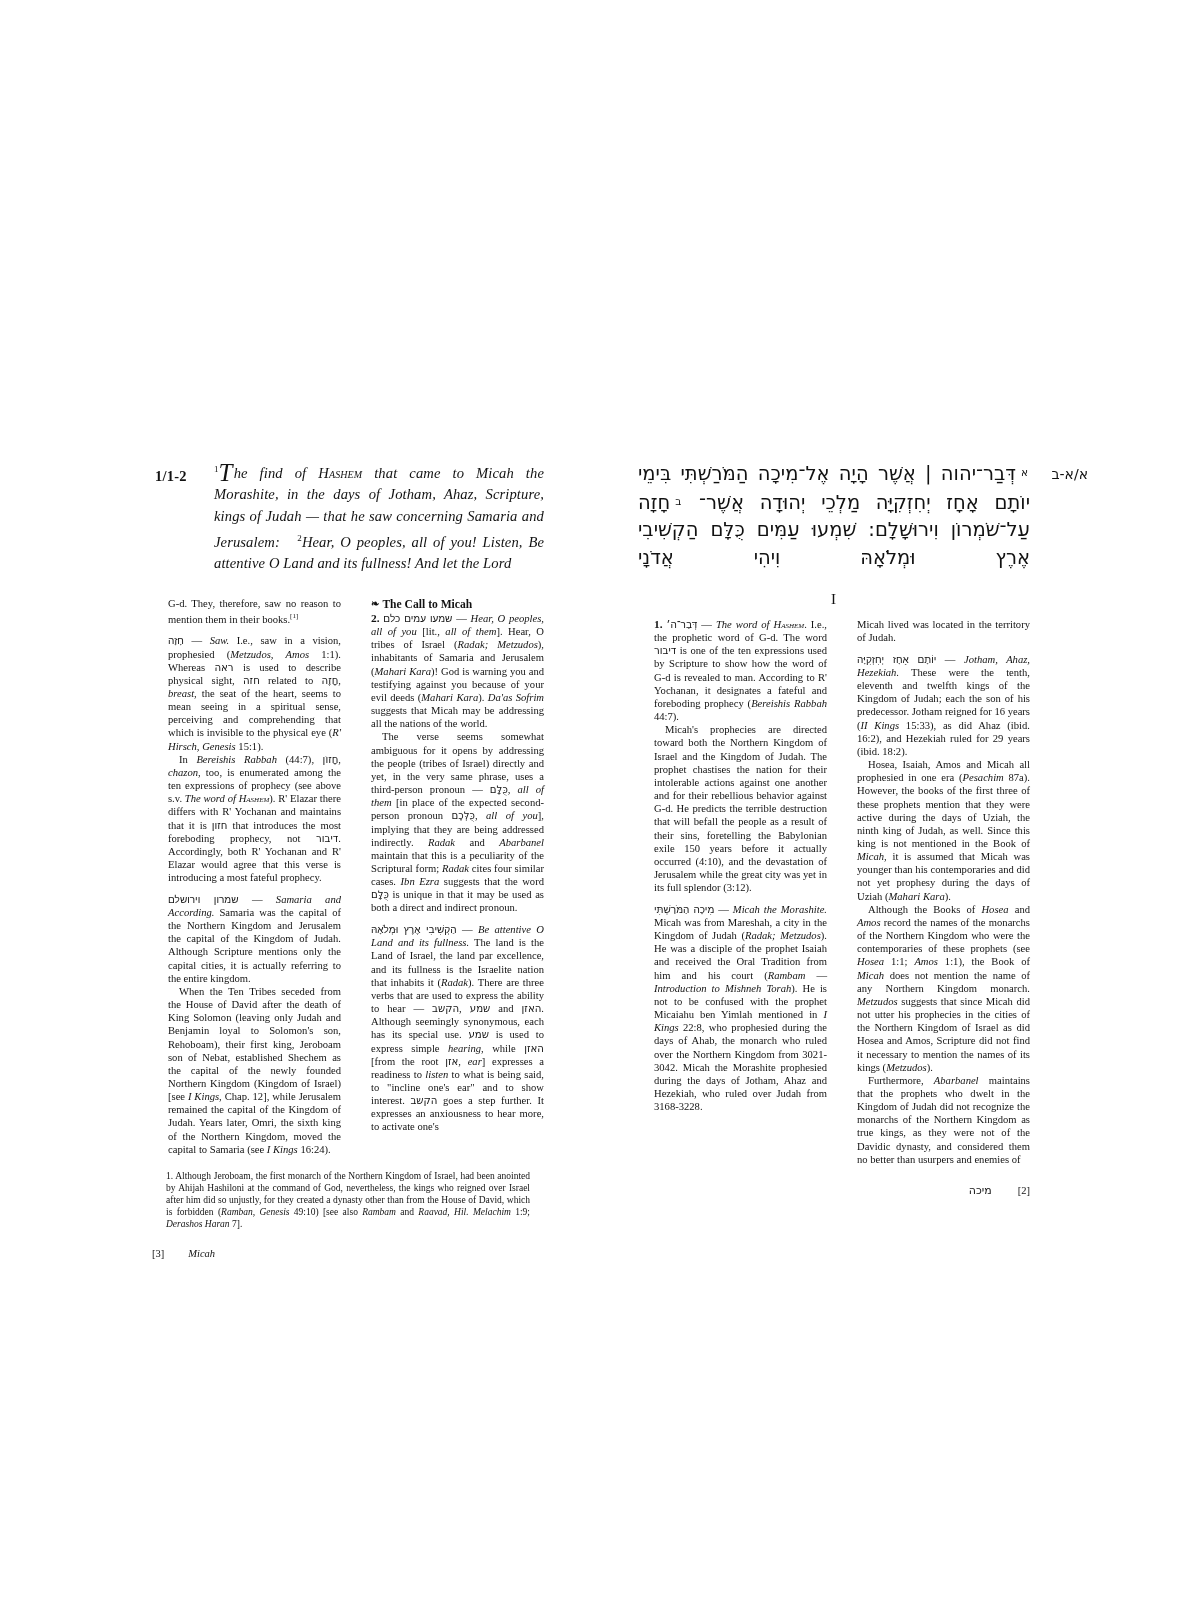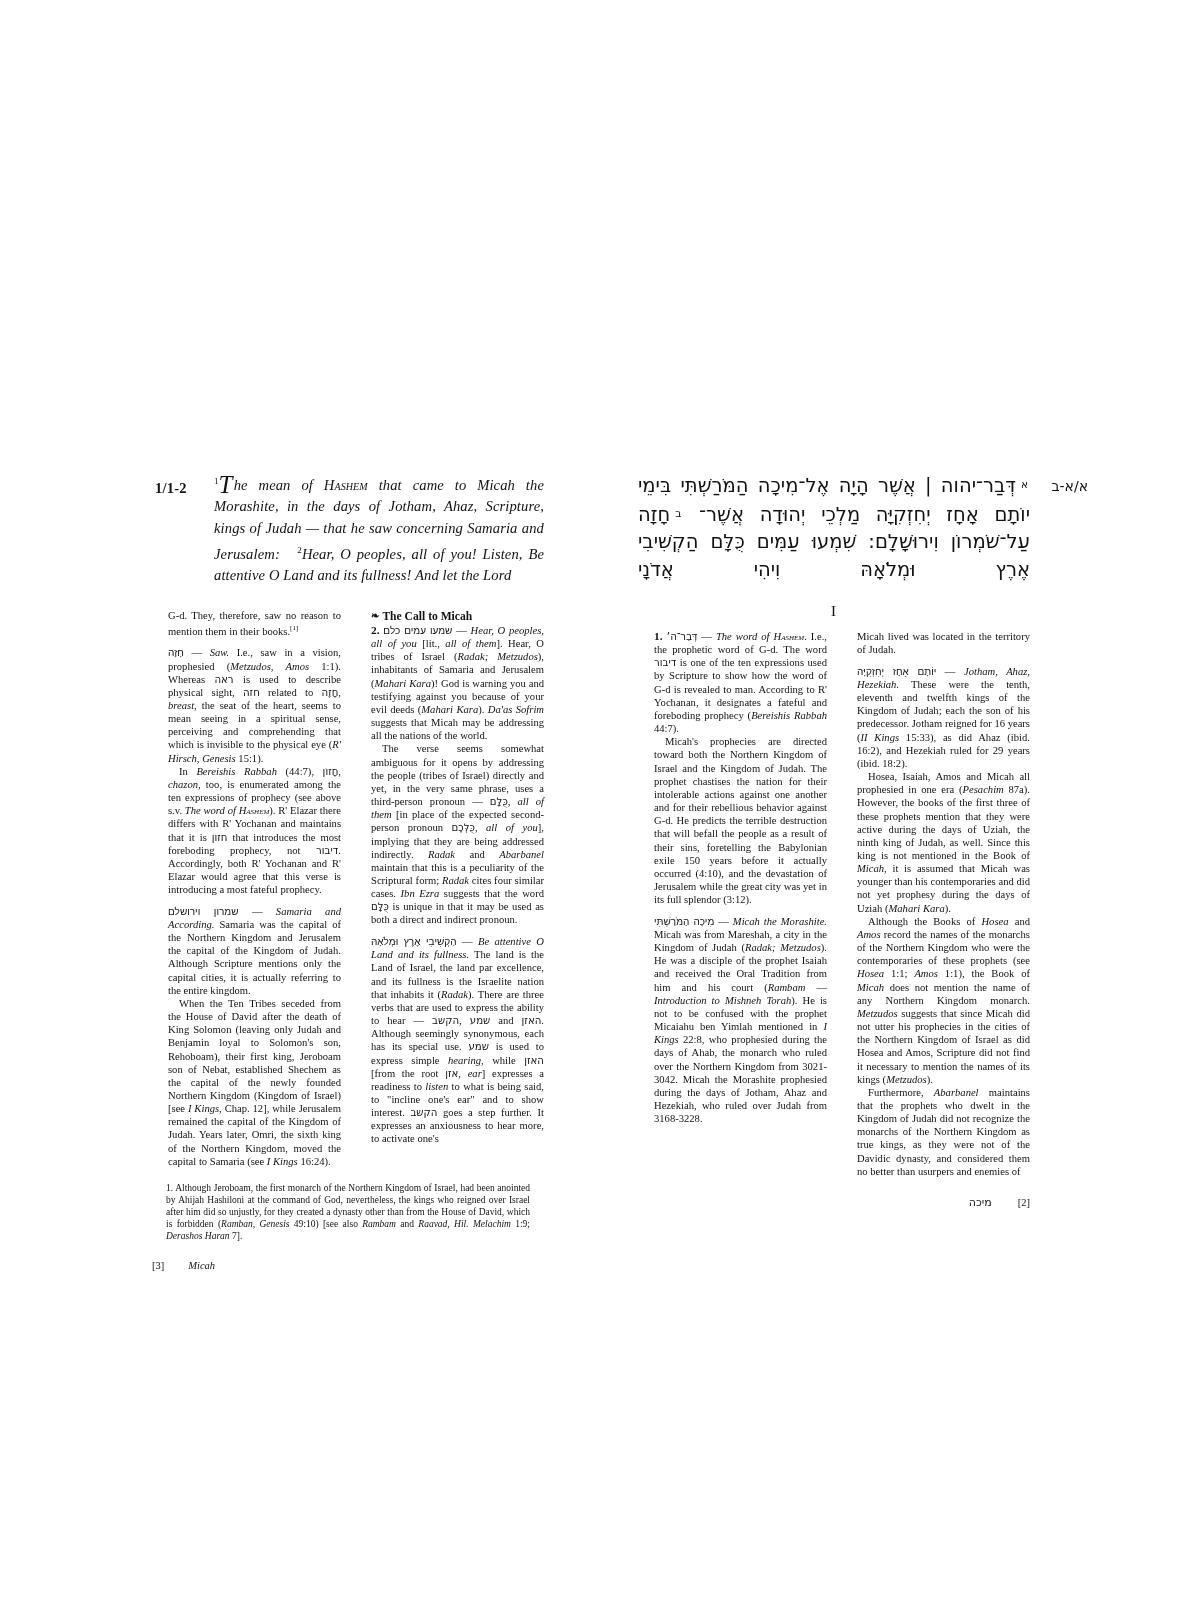--- a/index.html
+++ b/index.html
@@ -13,21 +13,21 @@
     position: relative;
     font-family: "Liberation Serif", serif;
     color: #121212;
     overflow: hidden;
   }
 
   
   .spread {
     position: absolute;
     left: 0;
-    top: 16px;
+    top: 4px;
     width: 1200px;
     height: 1552px;
   }
 
   .page {
     position: absolute;
     top: 455px;
   }
   .page-left  { left: 152px;  width: 392px; }
   .page-right { left: 638px;  width: 392px; }
@@ -224,21 +224,21 @@
 </head>
 <body>
 
 <div class="spread">
 
   <div class="page page-left">
 
     <div class="scripture-en">
       <div class="verse-ref-en">1/1-2</div>
       <div class="scripture-en-body">
-        <span class="vnum-sup">1</span><span class="dropcap">T</span><span>he mean of </span><span class="smallcaps">Hashem</span><span> that came to Micah the Morashite, in the days of Jotham, Ahaz, Scripture, kings of Judah — that he saw concerning Samaria and Jerusalem:</span>
+        <span class="vnum-sup">1</span><span class="dropcap">T</span><span>he find of </span><span class="smallcaps">Hashem</span><span> that came to Micah the Morashite, in the days of Jotham, Ahaz, Scripture, kings of Judah — that he saw concerning Samaria and Jerusalem:</span>
         &nbsp;&nbsp;<span class="vnum-sup">2</span><span>Hear, O peoples, all of you! Listen, Be attentive O Land and its fullness! And let the Lord</span>
       </div>
     </div>
 
     <div class="chapter-spacer-left"></div>
 
     <div class="commentary">
 
       <div class="col">
         <p><span>G-d. They, therefore, saw no reason to mention them in their books.</span><sup>[1]</sup></p>

